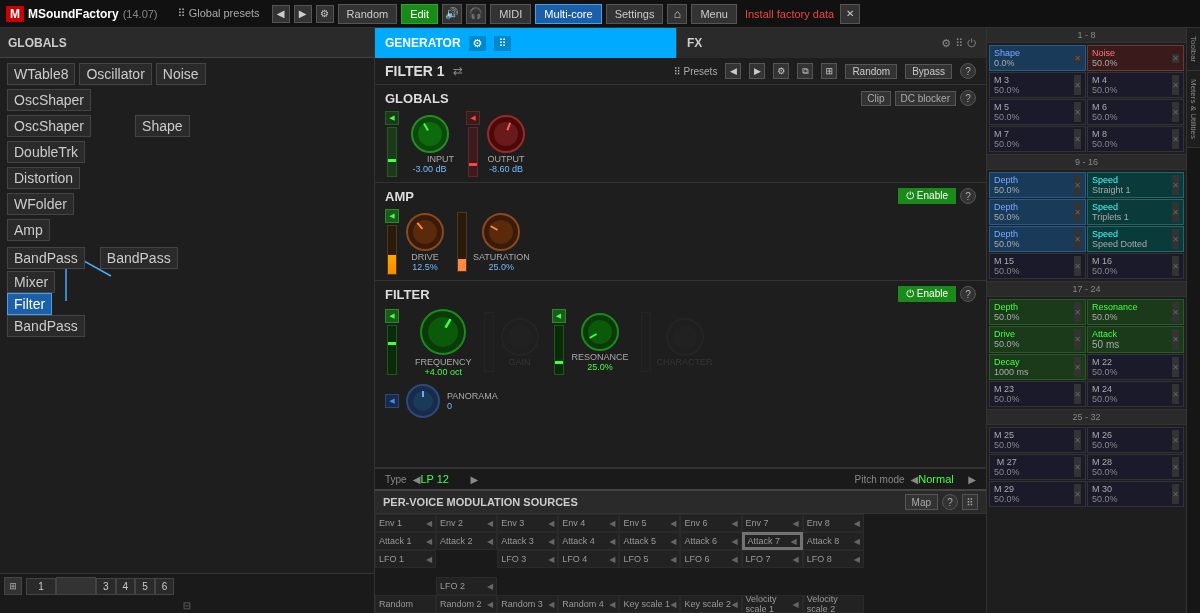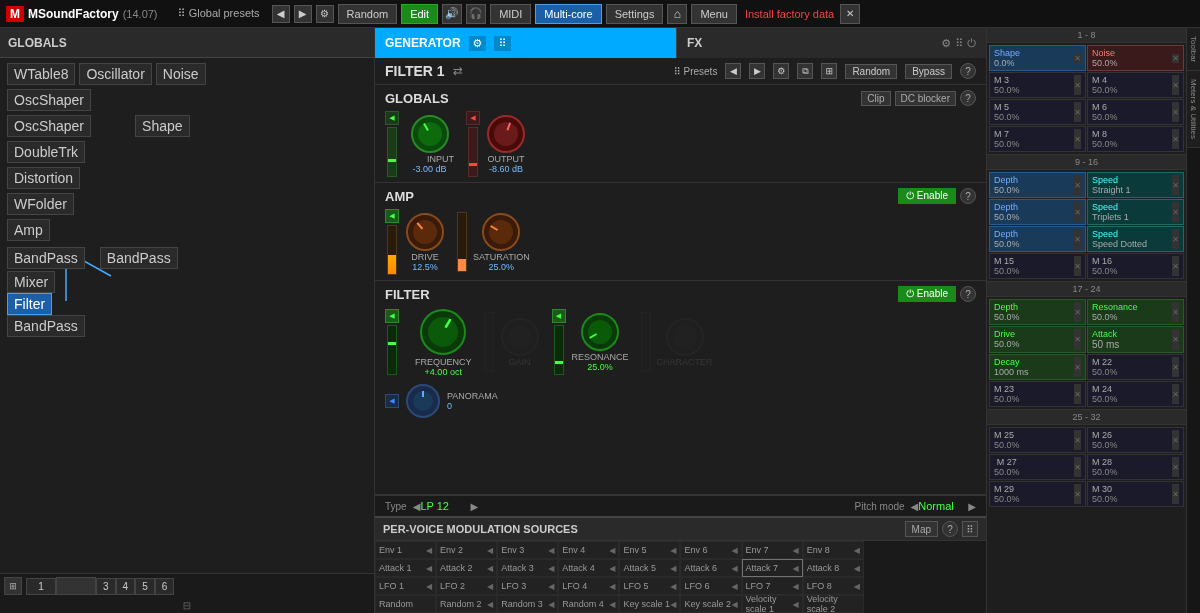--- a/index.html
+++ b/index.html
@@ -358,26 +358,26 @@
         <div class="mod-src-cell" style="background:#222;border:1px solid #2a2a2a;padding:2px 3px;font-size:9px;color:#999;height:18px;">Env 7<span style="color:#666;font-size:8px;">◀</span></div>
         <div class="mod-src-cell" style="background:#222;border:1px solid #2a2a2a;padding:2px 3px;font-size:9px;color:#999;height:18px;">Env 8<span style="color:#666;font-size:8px;">◀</span></div>
         <div style="grid-column:span 2;"></div>
 
         <div class="mod-src-cell" style="background:#222;border:1px solid #2a2a2a;padding:2px 3px;font-size:9px;color:#999;height:18px;">Attack 1<span style="color:#666;font-size:8px;">◀</span></div>
         <div class="mod-src-cell" style="background:#222;border:1px solid #2a2a2a;padding:2px 3px;font-size:9px;color:#999;height:18px;">Attack 2<span style="color:#666;font-size:8px;">◀</span></div>
         <div class="mod-src-cell" style="background:#222;border:1px solid #2a2a2a;padding:2px 3px;font-size:9px;color:#999;height:18px;">Attack 3<span style="color:#666;font-size:8px;">◀</span></div>
         <div class="mod-src-cell" style="background:#222;border:1px solid #2a2a2a;padding:2px 3px;font-size:9px;color:#999;height:18px;">Attack 4<span style="color:#666;font-size:8px;">◀</span></div>
         <div class="mod-src-cell" style="background:#222;border:1px solid #2a2a2a;padding:2px 3px;font-size:9px;color:#999;height:18px;">Attack 5<span style="color:#666;font-size:8px;">◀</span></div>
         <div class="mod-src-cell" style="background:#222;border:1px solid #2a2a2a;padding:2px 3px;font-size:9px;color:#999;height:18px;">Attack 6<span style="color:#666;font-size:8px;">◀</span></div>
-        <div class="mod-src-cell" style="background:#222;border:1px solid #737373;padding:2px 3px;font-size:9px;color:#999;height:18px;">Attack 7<span style="color:#666;font-size:8px;">◀</span></div>
+        <div class="mod-src-cell" style="background:#222;border:3px solid #737373;padding:2px 3px;font-size:9px;color:#999;height:18px;">Attack 7<span style="color:#666;font-size:8px;">◀</span></div>
         <div class="mod-src-cell" style="background:#222;border:1px solid #2a2a2a;padding:2px 3px;font-size:9px;color:#999;height:18px;">Attack 8<span style="color:#666;font-size:8px;">◀</span></div>
         <div style="grid-column:span 2;"></div>
 
         <div class="mod-src-cell" style="background:#222;border:1px solid #2a2a2a;padding:2px 3px;font-size:9px;color:#999;height:18px;">LFO 1<span style="color:#666;font-size:8px;">◀</span></div>
-        <div class="mod-src-cell" style="background:#222;border:1px solid #2a2a2a;padding:2px 3px;font-size:9px;color:#999;height:18px;">LFO 2<span style="color:#666;font-size:8px;">◀</span></div>
+        <div class="mod-src-cell" style="background:#222;border:1px solid #2a2a2a;padding:2px 3px;font-size:9px;color:#999;height:18px;margin-top:27px;">LFO 2<span style="color:#666;font-size:8px;">◀</span></div>
         <div class="mod-src-cell" style="background:#222;border:1px solid #2a2a2a;padding:2px 3px;font-size:9px;color:#999;height:18px;">LFO 3<span style="color:#666;font-size:8px;">◀</span></div>
         <div class="mod-src-cell" style="background:#222;border:1px solid #2a2a2a;padding:2px 3px;font-size:9px;color:#999;height:18px;">LFO 4<span style="color:#666;font-size:8px;">◀</span></div>
         <div class="mod-src-cell" style="background:#222;border:1px solid #2a2a2a;padding:2px 3px;font-size:9px;color:#999;height:18px;">LFO 5<span style="color:#666;font-size:8px;">◀</span></div>
         <div class="mod-src-cell" style="background:#222;border:1px solid #2a2a2a;padding:2px 3px;font-size:9px;color:#999;height:18px;">LFO 6<span style="color:#666;font-size:8px;">◀</span></div>
         <div class="mod-src-cell" style="background:#222;border:1px solid #2a2a2a;padding:2px 3px;font-size:9px;color:#999;height:18px;">LFO 7<span style="color:#666;font-size:8px;">◀</span></div>
         <div class="mod-src-cell" style="background:#222;border:1px solid #2a2a2a;padding:2px 3px;font-size:9px;color:#999;height:18px;">LFO 8<span style="color:#666;font-size:8px;">◀</span></div>
         <div style="grid-column:span 2;"></div>
 
         <div class="mod-src-cell" style="background:#222;border:1px solid #2a2a2a;padding:2px 3px;font-size:9px;color:#999;height:18px;">Random</div>
         <div class="mod-src-cell" style="background:#222;border:1px solid #2a2a2a;padding:2px 3px;font-size:9px;color:#999;height:18px;">Random 2<span style="color:#666;font-size:8px;">◀</span></div>

